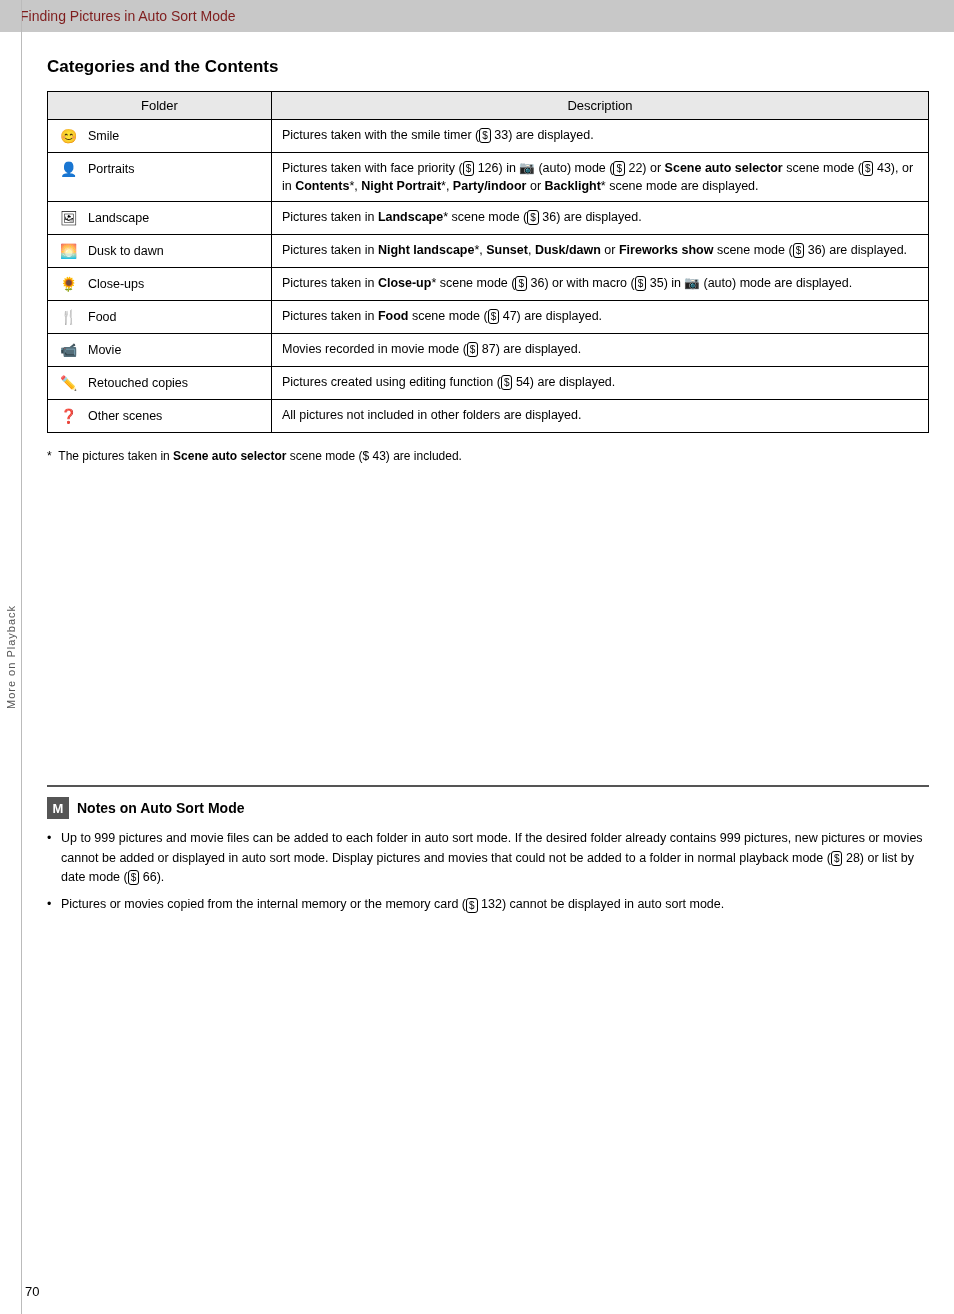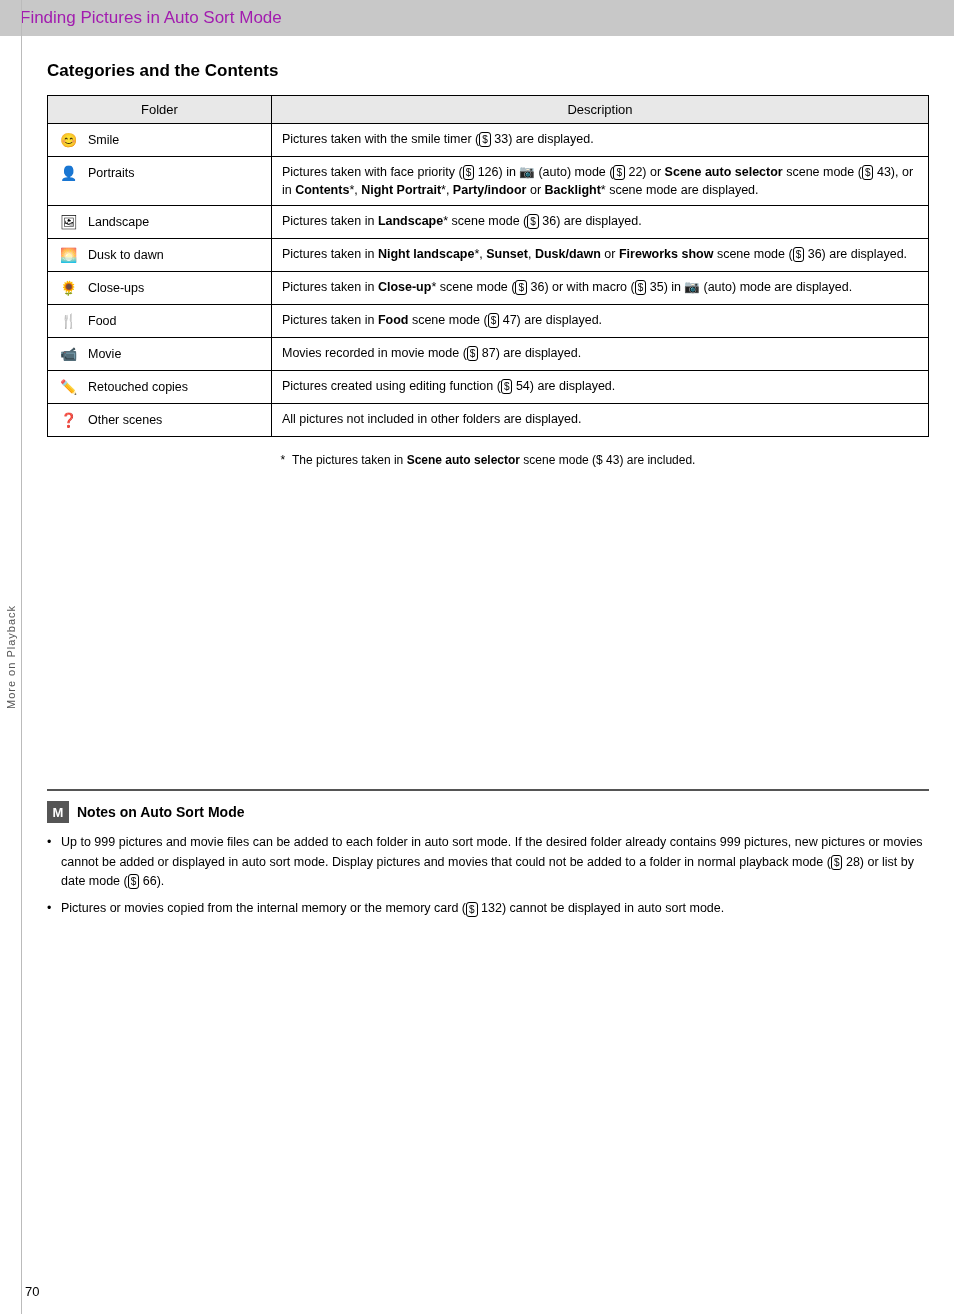--- a/index.html
+++ b/index.html
@@ -10,22 +10,22 @@
       color: #000;
       width: 954px;
       min-height: 1314px;
       position: relative;
     }
 
     
     .header-bar {
       background: #c8c8c8;
       padding: 8px 20px;
-      font-size: 17px;
-      color: #a21caf;
+      font-size: 14px;
+      color: #7f1d1d;
     }
 
     
     .sidebar {
       position: absolute;
       left: 0;
       top: 0;
       width: 22px;
       height: 1314px;
       display: flex;
@@ -107,21 +107,20 @@
       justify-content: center;
       font-size: 14px;
       flex-shrink: 0;
     }
 
     
     .footnote {
       font-size: 12px;
       margin-bottom: 7px;
       line-height: 1.5;
-      text-align: center;
     }
 
     
     .notes-section {
       margin-top: 320px;
       border-top: 2px solid #555;
       padding-top: 10px;
     }
     .notes-title {
       font-size: 14px;

